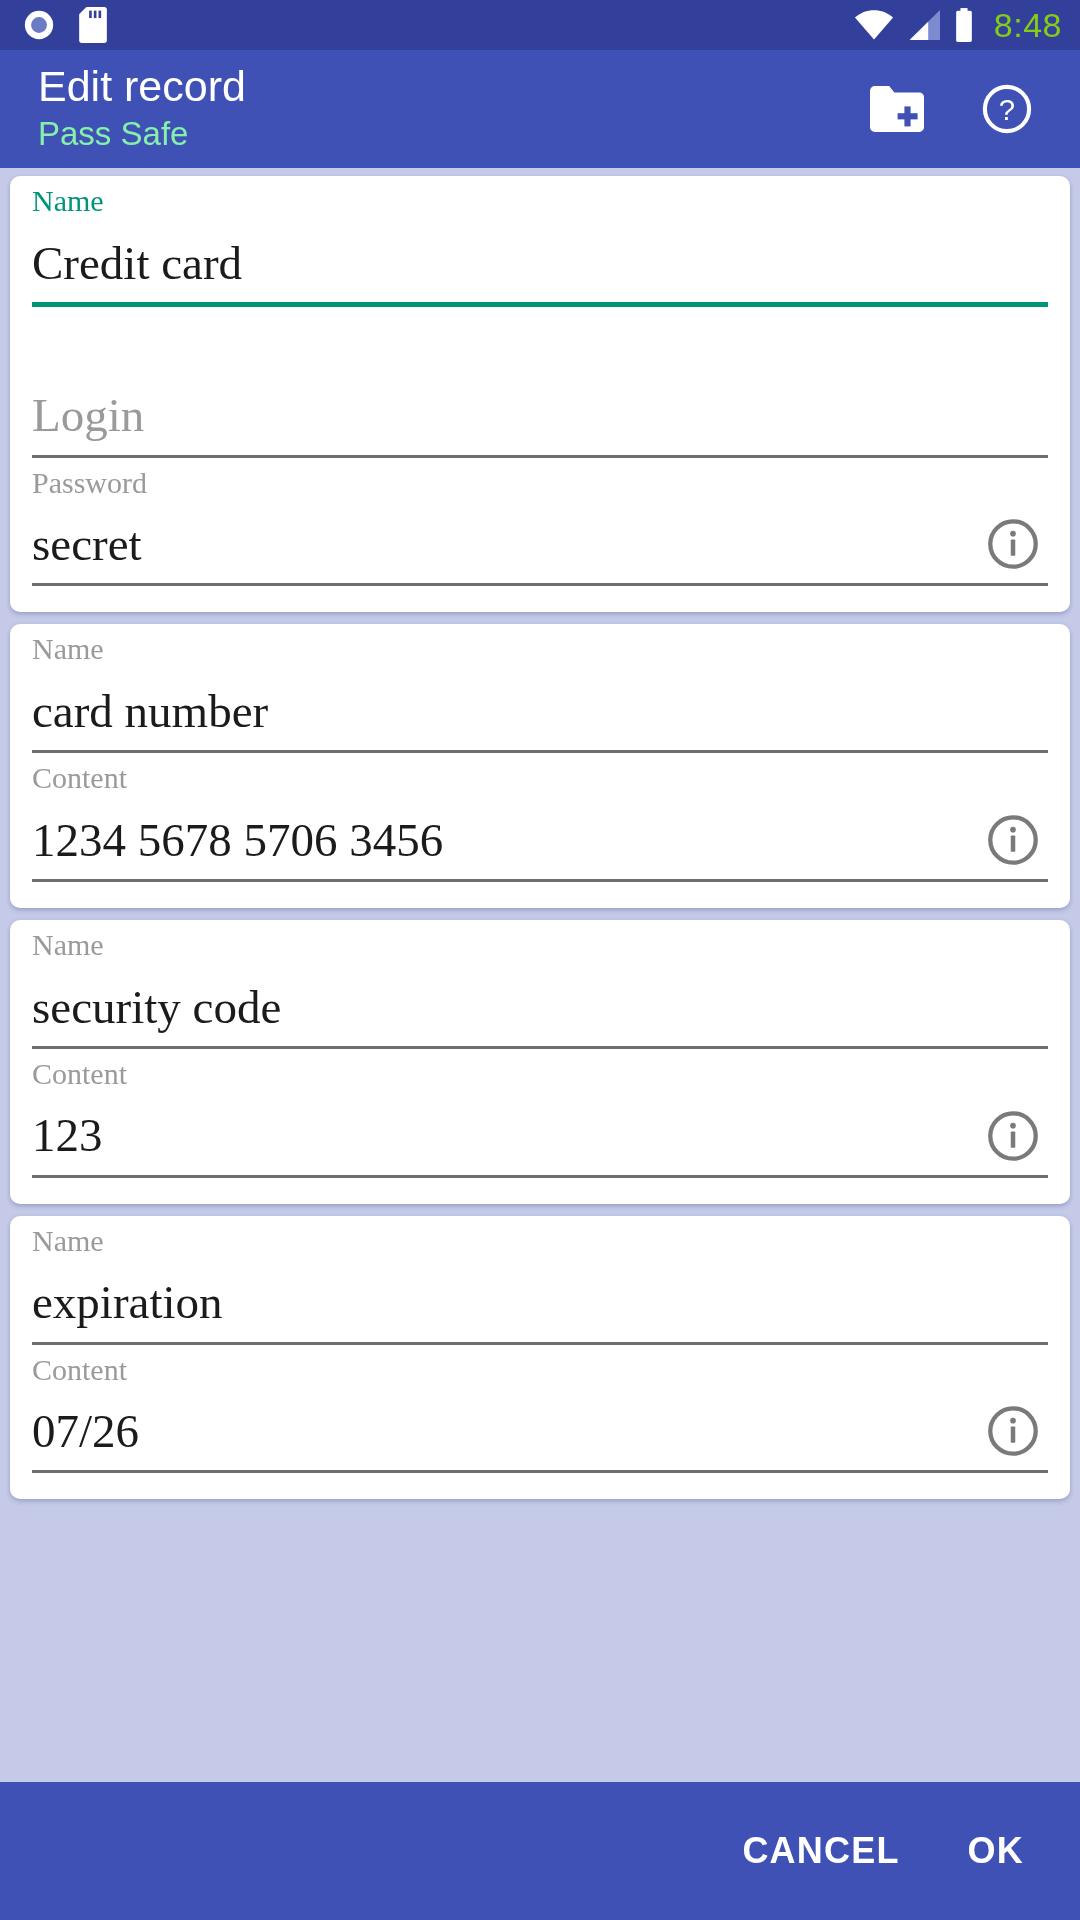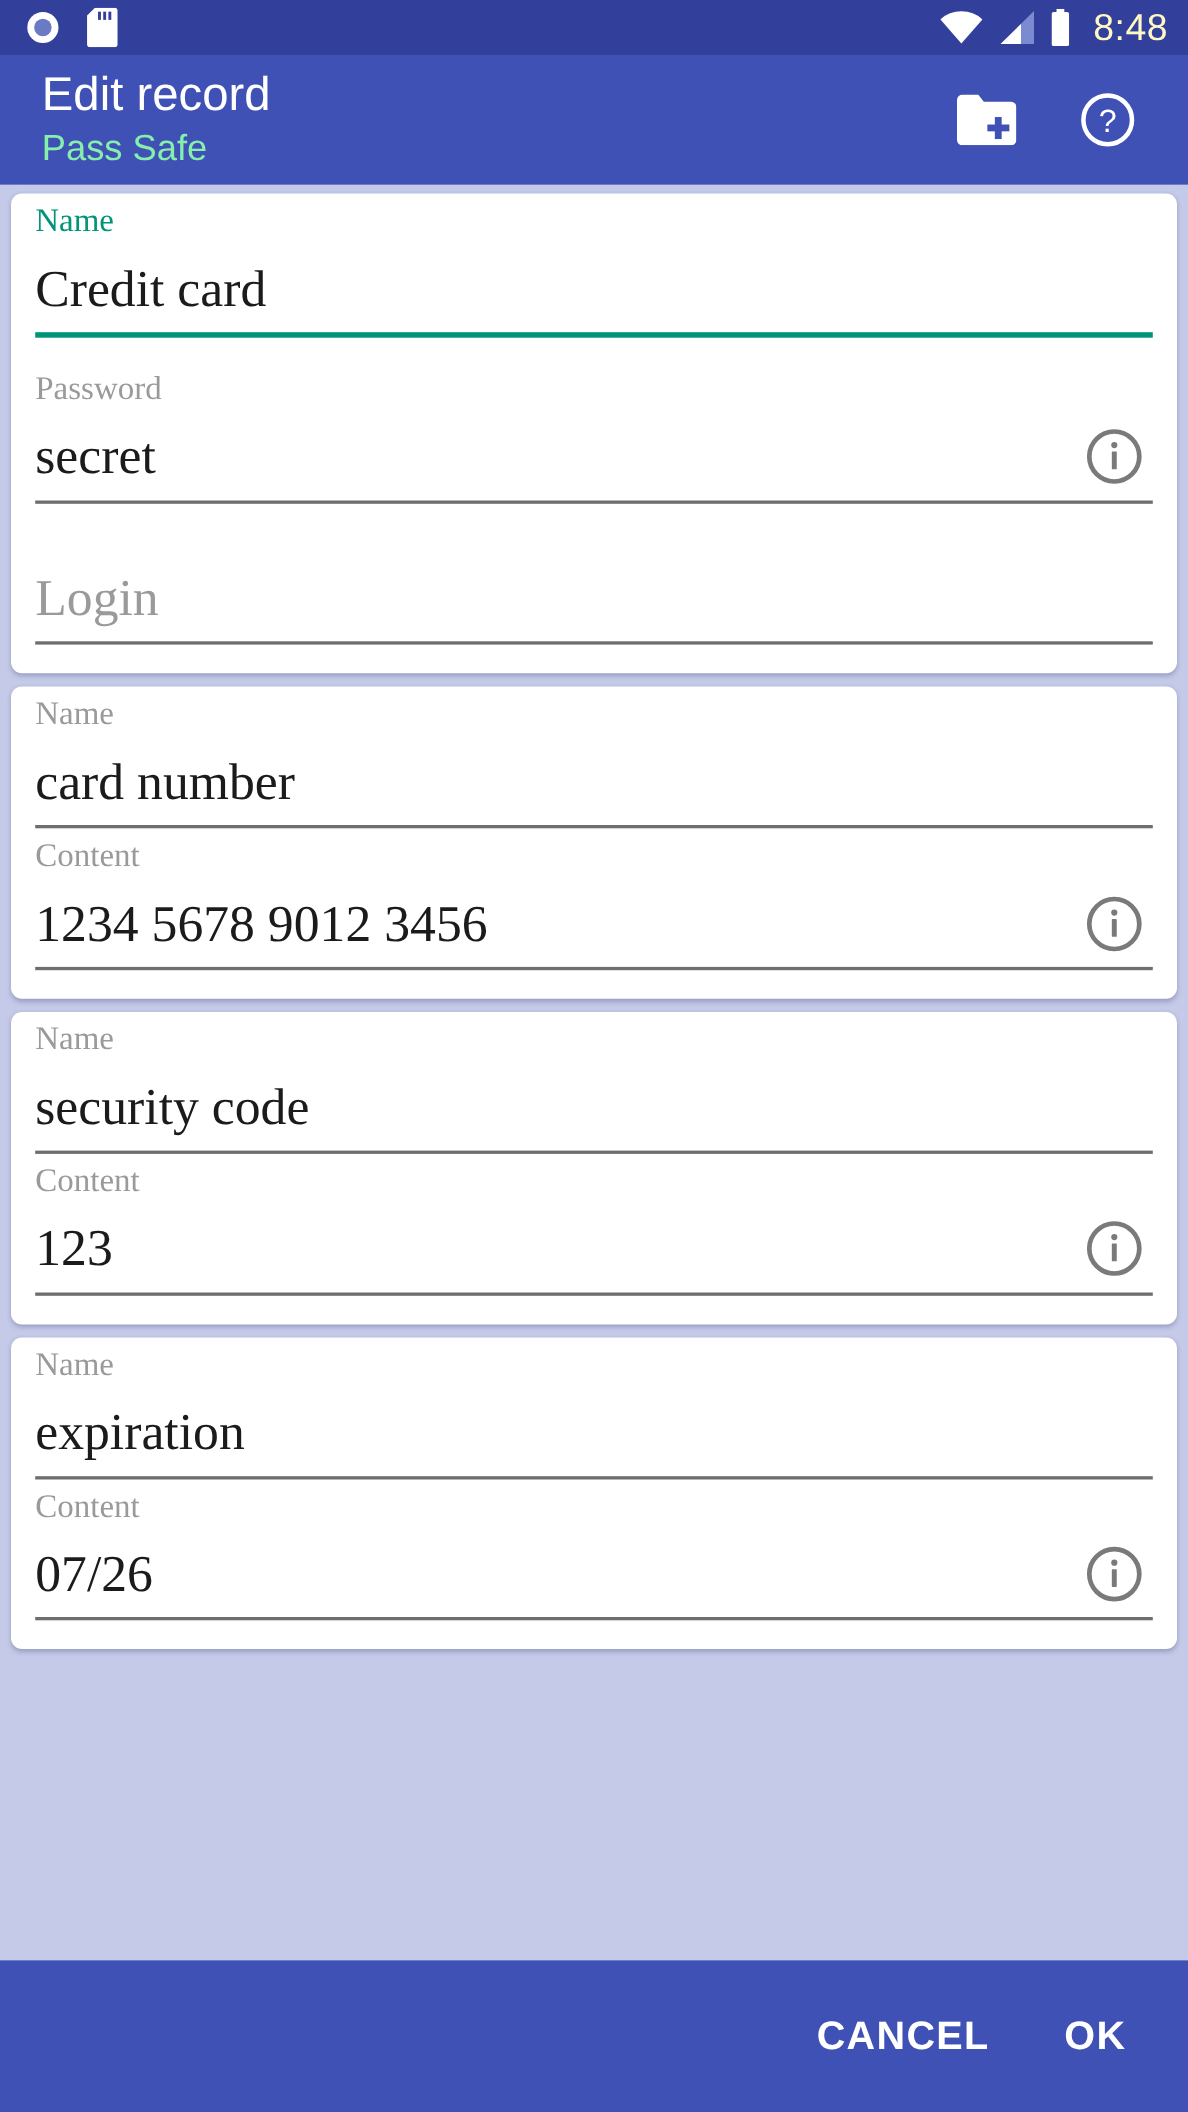--- a/index.html
+++ b/index.html
@@ -15,21 +15,21 @@
     background:#C5CAE9;
     display:flex; flex-direction:column;
   }
 
   
   .statusbar {
     height:50px; flex:0 0 50px;
     background:#32409B;
     display:flex; align-items:center;
     padding:0 18px 0 22px;
-    color:#fef9c3;
+    color:#84cc16;
   }
   .sb-left { display:flex; align-items:center; gap:22px; }
   .sb-right { margin-left:auto; display:flex; align-items:center; gap:12px; }
   .sb-time { font-size:34px; font-weight:400; letter-spacing:0.5px; margin-left:8px; }
   .icon-svg { display:block; }
 
   
   .appbar {
     height:118px; flex:0 0 118px;
     background:#3F51B5;
@@ -180,54 +180,54 @@
       <div class="card first">
         <div class="field tall">
           <span class="flabel focused">Name</span>
           <div class="frow">
             <div class="fvalue">Credit card</div>
           </div>
           <div class="underline focused"></div>
         </div>
         <div class="fspacer"></div>
         <div class="field">
+          <span class="flabel" style="visibility:hidden">&nbsp;</span>
+          <div class="frow">
+            <div class="fvalue placeholder">Login</div>
+          </div>
+          <div class="underline"></div>
+        </div>
+        <div class="field">
           <span class="flabel">Password</span>
           <div class="frow">
             <div class="fvalue">secret</div>
             <div class="info-btn">
               <span><svg width="54" height="54" viewBox="0 0 24 24">
                   <circle cx="12" cy="12" r="10.1" fill="none" stroke="#7a7a7a" stroke-width="1.9"></circle>
                   <circle cx="12" cy="7.4" r="1.25" fill="#7a7a7a"></circle>
                   <rect x="11.0" y="10.0" width="2.0" height="7.2" rx="0.3" fill="#7a7a7a"></rect>
                 </svg></span>
             </div>
           </div>
           <div class="underline"></div>
         </div>
-        <div class="field">
-          <span class="flabel" style="visibility:hidden">&nbsp;</span>
-          <div class="frow">
-            <div class="fvalue placeholder">Login</div>
-          </div>
-          <div class="underline"></div>
-        </div>
         <div style="height: 26px;"></div>
       </div>
       <div class="card">
         <div class="field">
           <span class="flabel">Name</span>
           <div class="frow">
             <div class="fvalue">card number</div>
           </div>
           <div class="underline"></div>
         </div>
         <div class="field">
           <span class="flabel">Content</span>
           <div class="frow">
-            <div class="fvalue">1234 5678 9012 3456</div>
+            <div class="fvalue">1234 5678 5706 3456</div>
             <div class="info-btn">
               <span><svg width="54" height="54" viewBox="0 0 24 24">
                   <circle cx="12" cy="12" r="10.1" fill="none" stroke="#7a7a7a" stroke-width="1.9"></circle>
                   <circle cx="12" cy="7.4" r="1.25" fill="#7a7a7a"></circle>
                   <rect x="11.0" y="10.0" width="2.0" height="7.2" rx="0.3" fill="#7a7a7a"></rect>
                 </svg></span>
             </div>
           </div>
           <div class="underline"></div>
         </div>

